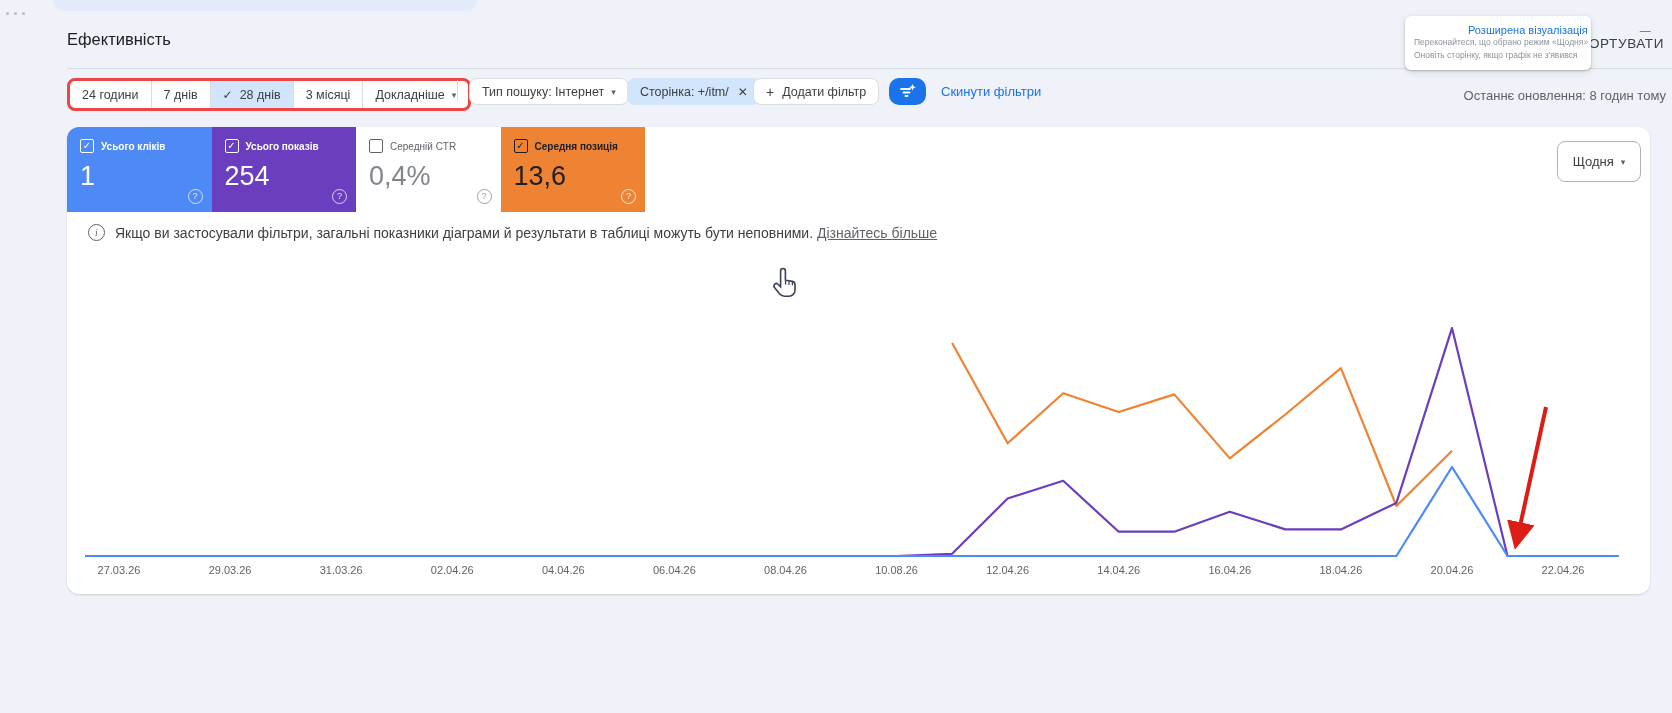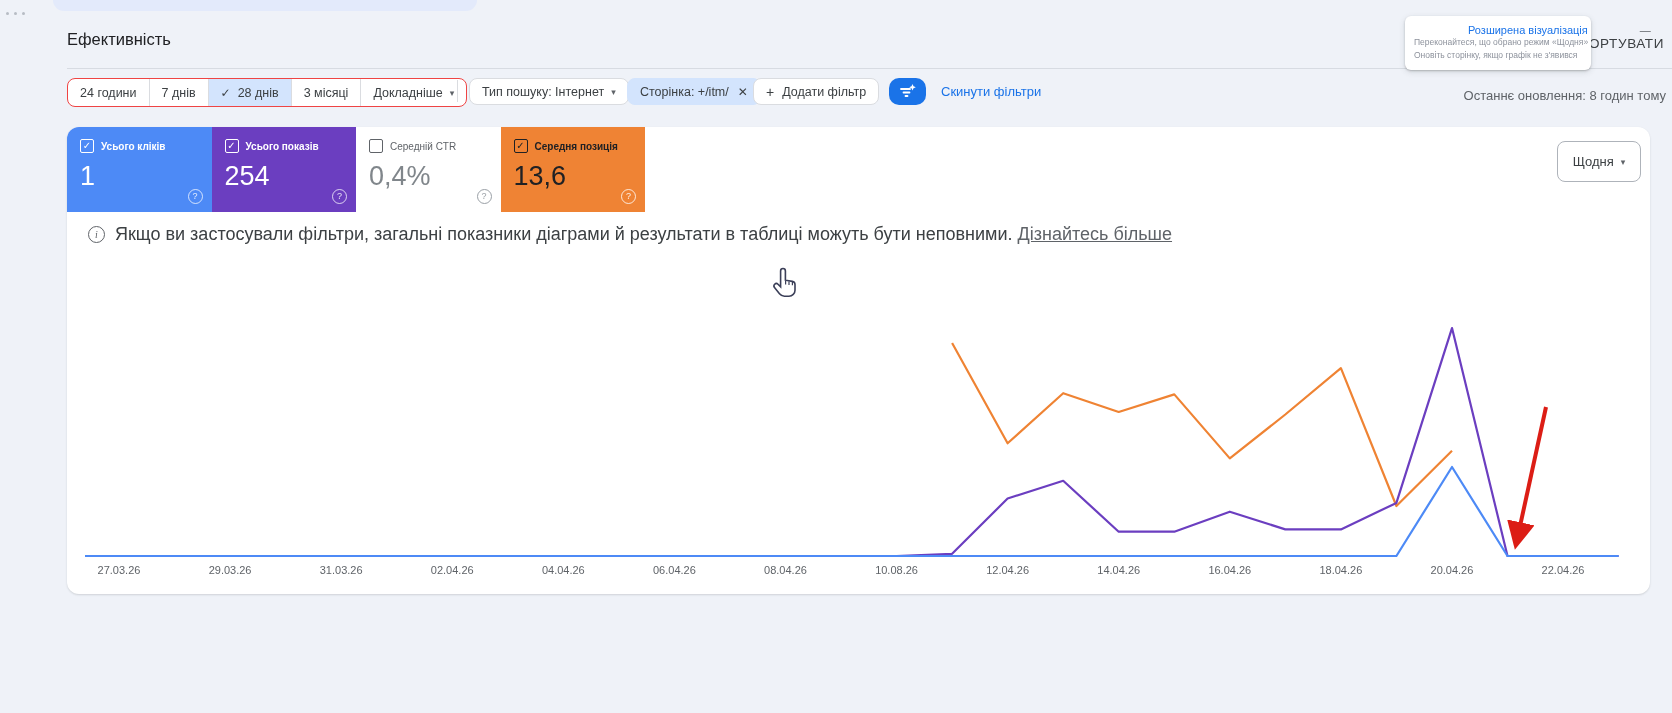--- a/index.html
+++ b/index.html
@@ -12,21 +12,21 @@
   .corner-dots{left:6px;top:1px;width:28px;height:4px;}
   .corner-dots i{display:inline-block;width:3px;height:3px;border-radius:50%;background:#b7bcc4;margin-right:5px;}
 
   
   .page-title{left:67px;top:30px;font-size:16.5px;color:#202124;}
   .hdr-divider{left:67px;top:68px;width:1605px;height:1px;background:#d7dbe2;}
   .export-label{right:8px;top:36px;font-size:13.5px;letter-spacing:.6px;color:#3c4043;font-weight:500;}
   .last-update{right:6px;top:88px;font-size:13px;color:#5f6368;}
 
   
-  .seg{left:67px;top:78px;height:27px;display:flex;background:#fff;border:1px solid #ef4444;border-radius:8px;overflow:hidden;}
+  .seg{left:67px;top:78px;height:27px;display:flex;background:#fff;border:3px solid #ef4444;border-radius:8px;overflow:hidden;}
   .seg .s{display:flex;align-items:center;justify-content:center;padding:0 12px;font-size:12.5px;color:#3c4043;border-right:1px solid #dadce0;cursor:default;white-space:nowrap;}
   .seg .s:last-child{border-right:none;}
   .seg .s.sel{background:#d3e4fd;font-weight:500;}
   .seg .chk{margin-right:7px;font-size:12px;color:#3c4043;}
   .caret{margin-left:7px;font-size:9px;color:#5f6368;}
   .vsep{left:457px;top:80px;width:1px;height:22px;background:#dadce0;}
   .chip{top:78px;height:27px;display:flex;align-items:center;padding:0 12px;background:#fff;border:1px solid #dadce0;border-radius:8px;font-size:12.5px;color:#3c4043;white-space:nowrap;box-sizing:border-box;}
   .chip.blue{background:#d3e4fd;border-color:#d3e4fd;}
   .chip .x{margin-left:9px;font-size:12px;color:#3c4043;}
   .chip .plus{margin-right:8px;font-size:14px;color:#3c4043;}
@@ -59,21 +59,21 @@
   .c2 .mval{color:#80868b;}
   .c3 .mval{color:#202124;}
   .help{position:absolute;right:9px;bottom:8px;width:13px;height:13px;border:1.2px solid rgba(255,255,255,.75);border-radius:50%;font-size:9px;line-height:13px;text-align:center;color:rgba(255,255,255,.85);}
   .c2 .help{border-color:#9aa0a6;color:#9aa0a6;}
   .c3 .help{border-color:rgba(255,255,255,.8);color:rgba(255,255,255,.9);}
 
   .gran-btn{left:1557px;top:141px;width:84px;height:41px;border:1px solid #aeb3ba;border-radius:8px;background:#fff;display:flex;align-items:center;justify-content:center;font-size:13px;color:#3c4043;z-index:6;box-sizing:border-box;}
 
   .notice{left:88px;top:224px;display:flex;align-items:center;z-index:5;}
   .info-ic{width:15px;height:15px;border:1.3px solid #5f6368;border-radius:50%;font-size:10px;line-height:15px;text-align:center;color:#5f6368;font-style:italic;font-family:"Liberation Serif",serif;}
-  .notice .txt{margin-left:10px;font-size:18px;color:#3c4043;font-weight:500;}
+  .notice .txt{margin-left:10px;font-size:14px;color:#3c4043;font-weight:500;}
   .notice a{color:#5f6368;font-weight:400;}
 
   #chartsvg{left:67px;top:127px;z-index:3;pointer-events:none;}
   .xlabels{left:67px;top:127px;width:1583px;height:581px;z-index:2;pointer-events:none;}
   .tick{position:absolute;top:437px;width:60px;text-align:center;font-size:11px;color:#5f6368;}
 
   .cursor-hand{left:772px;top:266px;z-index:20;}
 
   
   .tabs-card{left:67px;top:620px;width:1583px;height:93px;background:#fff;border-radius:14px 14px 0 0;box-shadow:0 1px 2px rgba(60,64,67,.18);}

